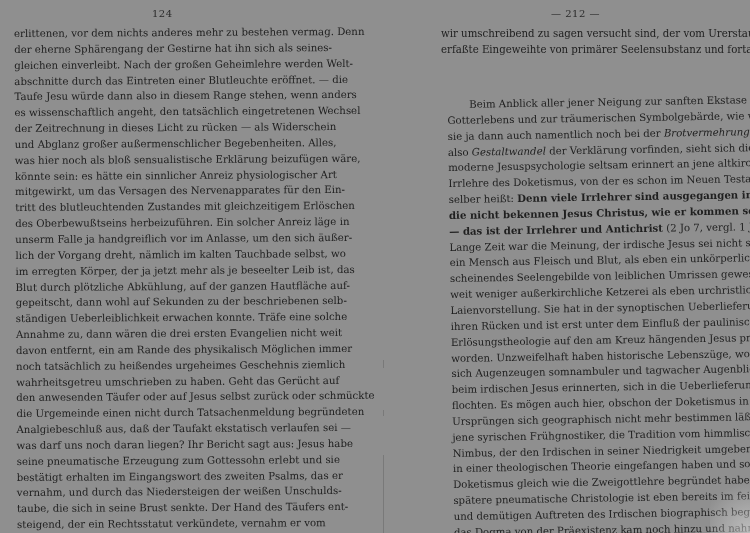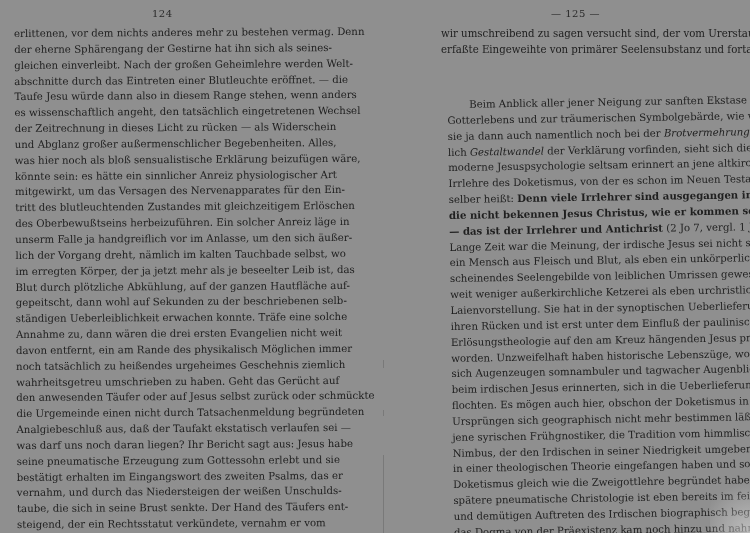--- a/index.html
+++ b/index.html
@@ -137,32 +137,32 @@
       <span class="line">Himmel, daß Gott ihn innig liebe, — derselbe Gott des nahen End-</span>
 
     </div>
   </div>
 
   <div class="gutter-mark" style="top:360px;height:8px;"></div>
   <div class="gutter-mark" style="top:410px;height:6px;"></div>
   <div class="gutter-mark" style="top:455px;height:78px;"></div>
 
   <div class="page page-right">
-    <div class="page-number">— 125 —</div>
+    <div class="page-number">— 212 —</div>
 
     <div class="text-block block-cont">
       <span class="line">wir umschreibend zu sagen versucht sind, der vom Urerstaunen</span>
       <span class="line">erfaßte Eingeweihte von primärer Seelensubstanz und fortan</span>
     </div>
 
     <div class="text-block block-para">
       <span class="line indent">Beim Anblick aller jener Neigung zur sanften Ekstase des</span>
       <span class="line">Gotterlebens und zur träumerischen Symbolgebärde, wie wir</span>
       <span class="line"><span>sie ja dann auch namentlich noch bei der </span><span class="italic">Brotvermehrung</span><span> und</span></span>
-      <span class="line"><span>lich </span><span class="italic">Gestaltwandel</span><span> der Verklärung vorfinden, sieht sich die</span></span>
+      <span class="line"><span>also </span><span class="italic">Gestaltwandel</span><span> der Verklärung vorfinden, sieht sich die</span></span>
       <span class="line">moderne Jesuspsychologie seltsam erinnert an jene altkirchliche</span>
       <span class="line">Irrlehre des Doketismus, von der es schon im Neuen Testament</span>
       <span class="line"><span>selber heißt: </span><span class="bold">Denn viele Irrlehrer sind ausgegangen in die Welt,</span></span>
       <span class="line bold">die nicht bekennen Jesus Christus, wie er kommen sollte im Fleische</span>
       <span class="line"><span class="bold">— das ist der Irrlehrer und Antichrist</span><span> (2 Jo 7, vergl. 1 Jo 4, 2).</span></span>
       <span class="line">Lange Zeit war die Meinung, der irdische Jesus sei nicht so sehr</span>
       <span class="line">ein Mensch aus Fleisch und Blut, als eben ein unkörperlich er-</span>
       <span class="line">scheinendes Seelengebilde von leiblichen Umrissen gewesen,</span>
       <span class="line">weit weniger außerkirchliche Ketzerei als eben urchristliche</span>
       <span class="line">Laienvorstellung. Sie hat in der synoptischen Ueberlieferung</span>

